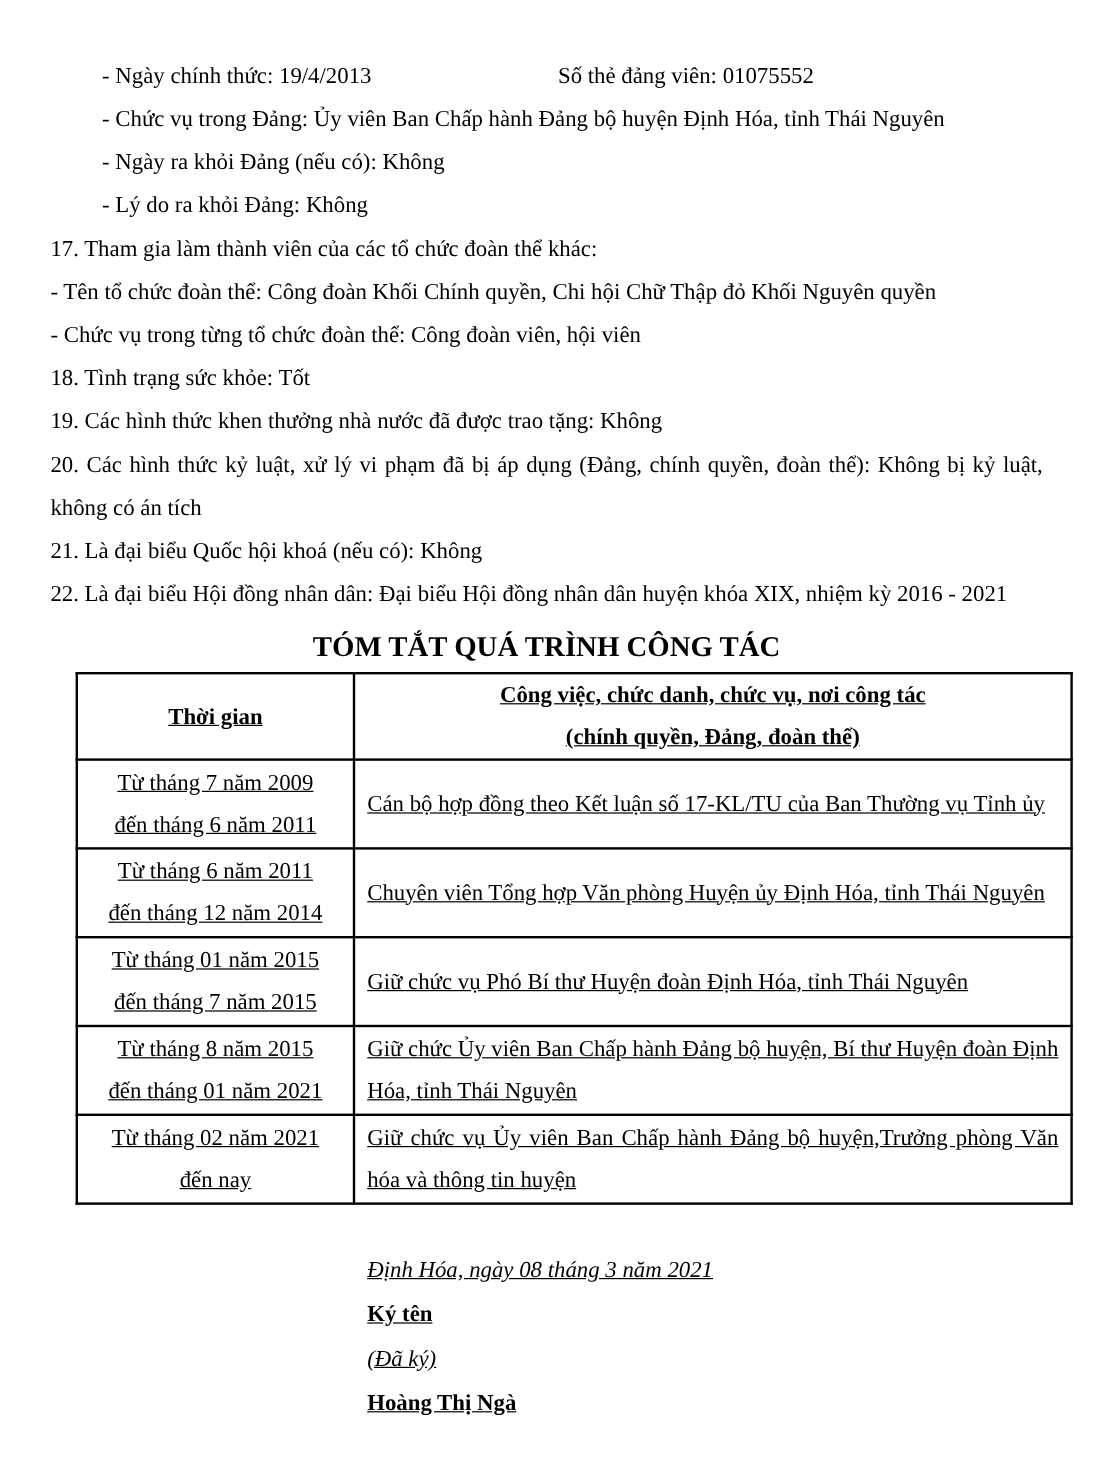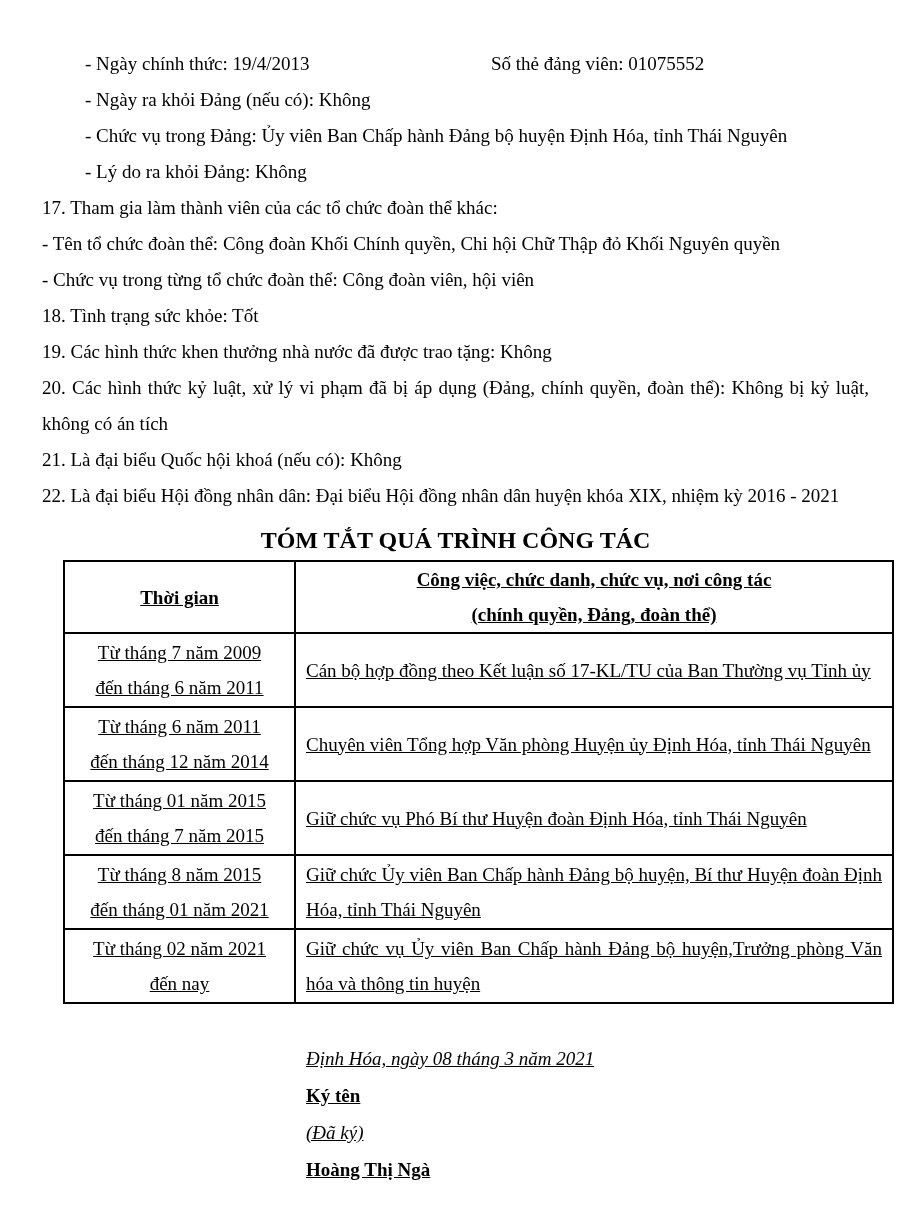--- a/index.html
+++ b/index.html
@@ -23,21 +23,21 @@
   }
   p.line {
     margin: 0;
     line-height: 36px;
     text-align: justify;
   }
   .indent { padding-left: 43px; }
   .first-line { position: relative; }
   .first-line .card-no {
     position: absolute;
-    left: 449px;
+    left: 423px;
     top: 0;
   }
   .table-title {
     margin: 12px 0 6px 0;
     font-size: 24px;
     font-weight: bold;
     text-align: center;
     line-height: 28px;
   }
   table.work-table {
@@ -74,22 +74,22 @@
 </head>
 <body>
 
 <div class="page">
 
   <p class="line first-line">
     <span class="indent">- Ngày chính thức: 19/4/2013</span>
     <span class="card-no">Số thẻ đảng viên: 01075552</span>
   </p>
 
+  <p class="line indent">- Chức vụ trong Đảng: Ủy viên Ban Chấp hành Đảng bộ huyện Định Hóa, tỉnh Thái Nguyên</p>
   <p class="line indent">- Ngày ra khỏi Đảng (nếu có): Không</p>
-  <p class="line indent">- Chức vụ trong Đảng: Ủy viên Ban Chấp hành Đảng bộ huyện Định Hóa, tỉnh Thái Nguyên</p>
   <p class="line indent">- Lý do ra khỏi Đảng: Không</p>
 
   <p class="line">17. Tham gia làm thành viên của các tổ chức đoàn thể khác:</p>
   <p class="line">- Tên tổ chức đoàn thể: Công đoàn Khối Chính quyền, Chi hội Chữ Thập đỏ Khối Nguyên quyền</p>
   <p class="line">- Chức vụ trong từng tổ chức đoàn thể: Công đoàn viên, hội viên</p>
   <p class="line">18. Tình trạng sức khỏe: Tốt</p>
   <p class="line">19. Các hình thức khen thưởng nhà nước đã được trao tặng: Không</p>
   <p class="line">20. Các hình thức kỷ luật, xử lý vi phạm đã bị áp dụng (Đảng, chính quyền, đoàn thể): Không bị kỷ luật, không có án tích</p>
   <p class="line">21. Là đại biểu Quốc hội khoá (nếu có): Không</p>
   <p class="line">22. Là đại biểu Hội đồng nhân dân: Đại biểu Hội đồng nhân dân huyện khóa XIX, nhiệm kỳ 2016 - 2021</p>

